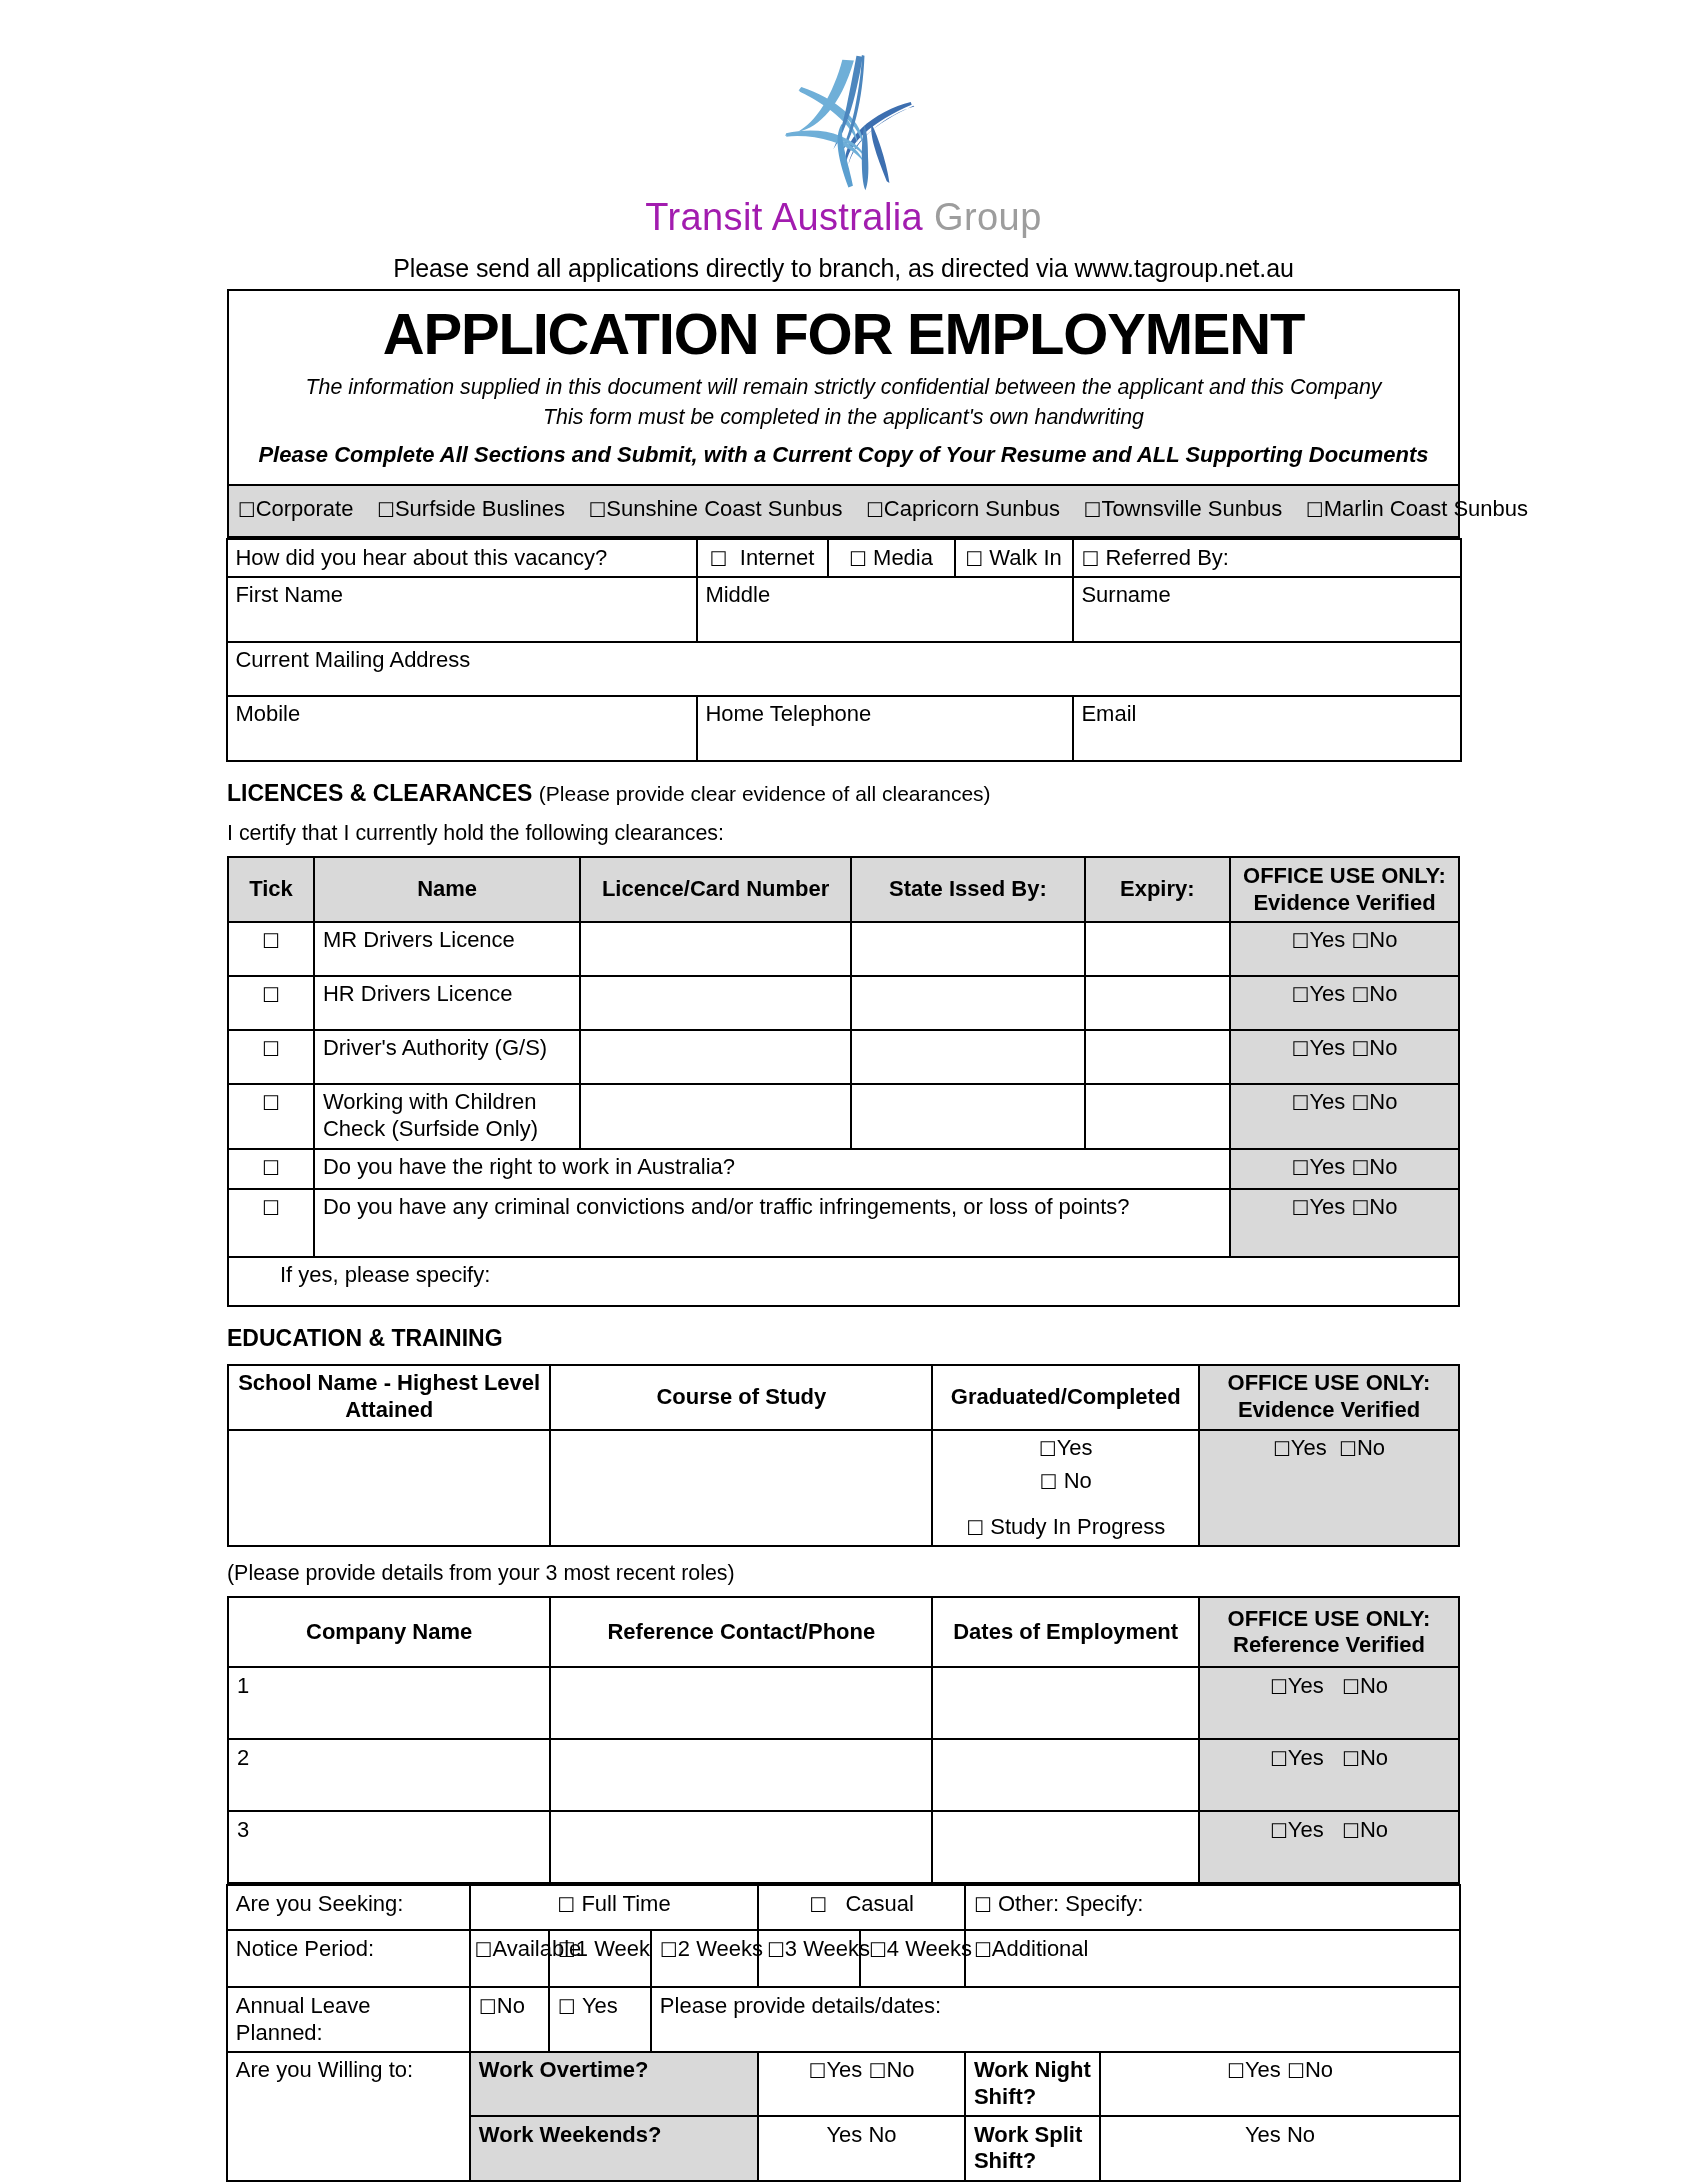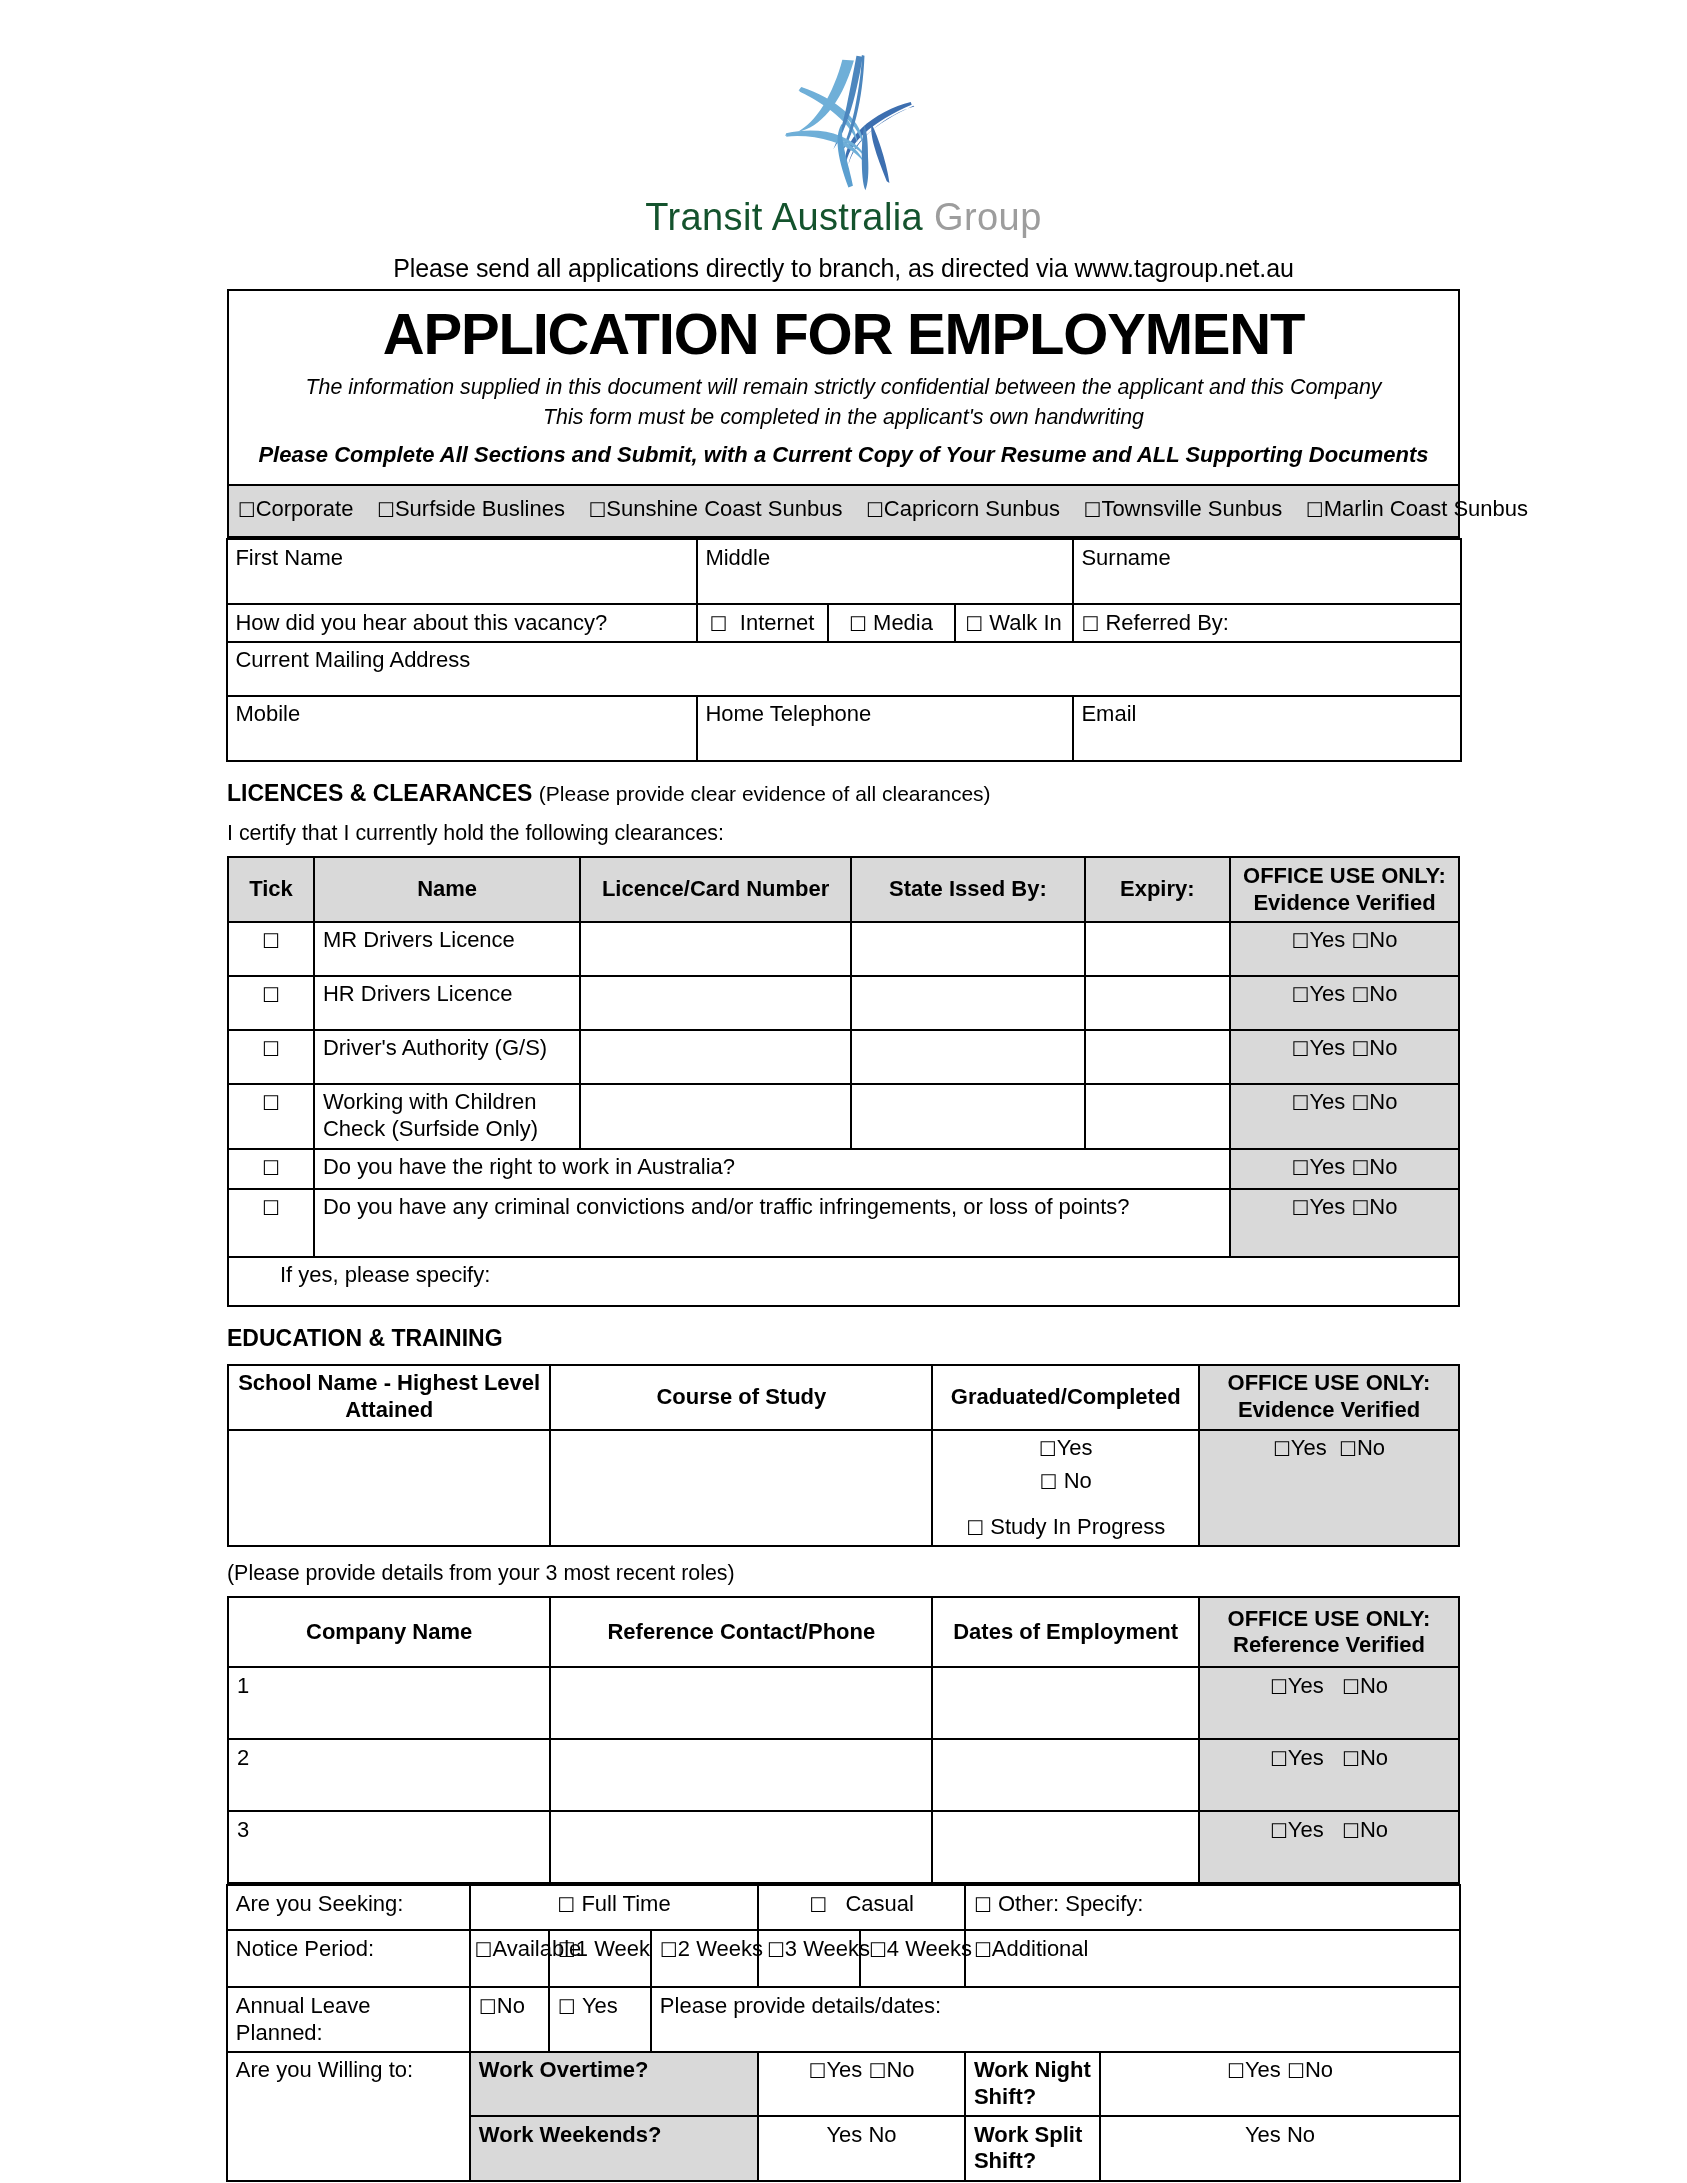--- a/index.html
+++ b/index.html
@@ -32,21 +32,21 @@
     height: 138px;
     margin: 0 auto;
     display: block;
   }
   .logo-wordmark {
     margin-top: 3.5px;
     font-size: 38px;
     letter-spacing: 0.4px;
     font-weight: 400;
   }
-  .wm-dark { color: #14532d; margin-top: 16px; }
+  .wm-dark { color: #a21caf; margin-top: 16px; }
   .wm-light { color: #9d9d9d; }
 
   .send-line {
     text-align: center;
     font-size: 25px;
     margin-top: 15.7px;
     margin-bottom: 6.1px;
     letter-spacing: -0.1px;
   }
 
@@ -223,30 +223,30 @@
   <table class="tbl" style="margin-top:0;">
     <colgroup>
       <col style="width:470px">
         <col style="width:131px">
         <col style="width:127px">
         <col style="width:118px">
         <col style="width:388px">
     </colgroup>
     <tbody>
       <tr>
-        <td colspan="1" style="height:65px">First Name</td>
-        <td colspan="3">Middle</td>
-        <td>Surname</td>
-      </tr>
-      <tr>
         <td class="mid">How did you hear about this vacancy?</td>
         <td class="ctr mid"><span class="cb">☐</span>&nbsp;&nbsp;<span>Internet</span></td>
         <td class="ctr mid"><span class="cb">☐</span>&nbsp;<span>Media</span></td>
         <td class="ctr mid"><span class="cb">☐</span>&nbsp;<span>Walk In</span></td>
         <td class="mid"><span class="cb">☐</span>&nbsp;<span>Referred By:</span></td>
+      </tr>
+      <tr>
+        <td colspan="1" style="height:65px">First Name</td>
+        <td colspan="3">Middle</td>
+        <td>Surname</td>
       </tr>
       <tr>
         <td colspan="5" style="height:54px">Current Mailing Address</td>
       </tr>
       <tr>
         <td style="height:65px">Mobile</td>
         <td colspan="3">Home Telephone</td>
         <td>Email</td>
       </tr>
     </tbody>

